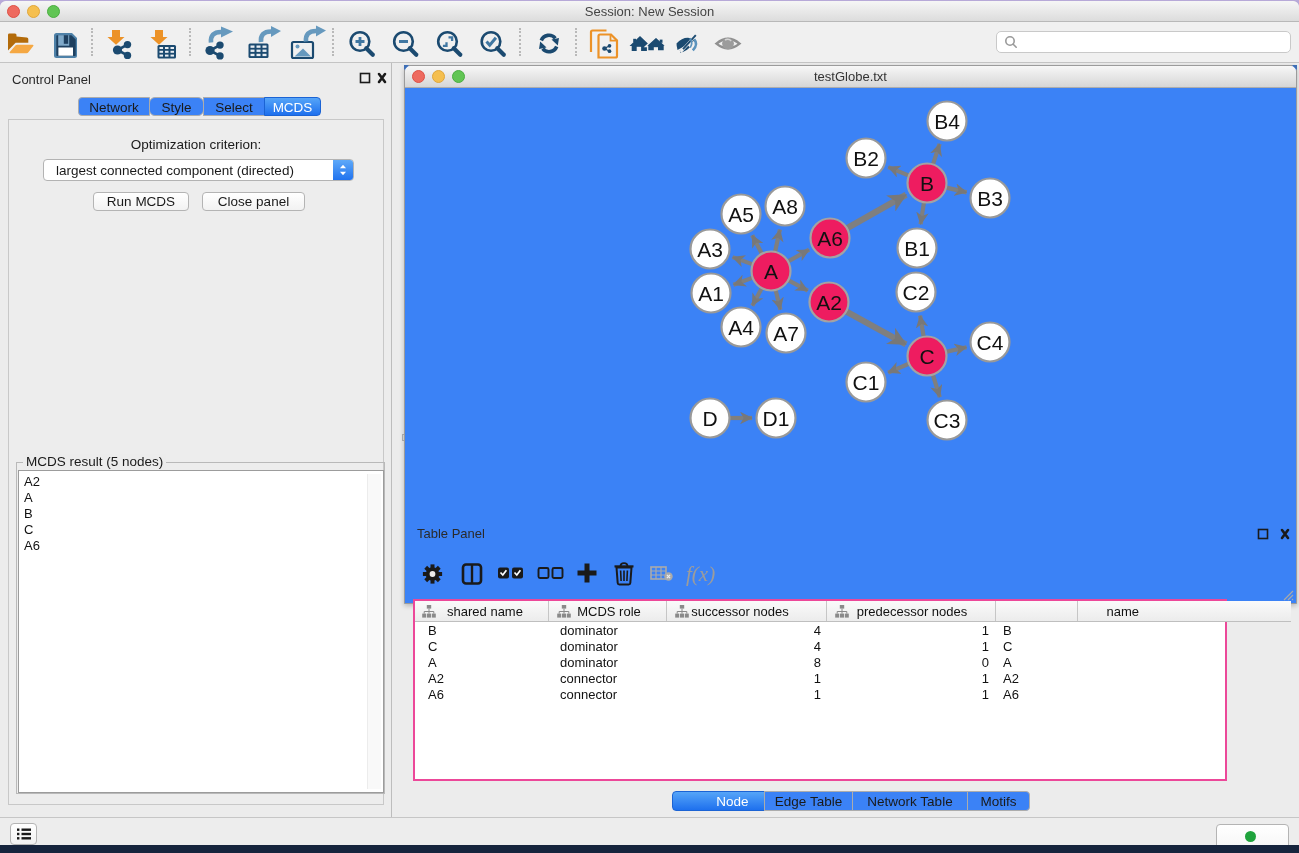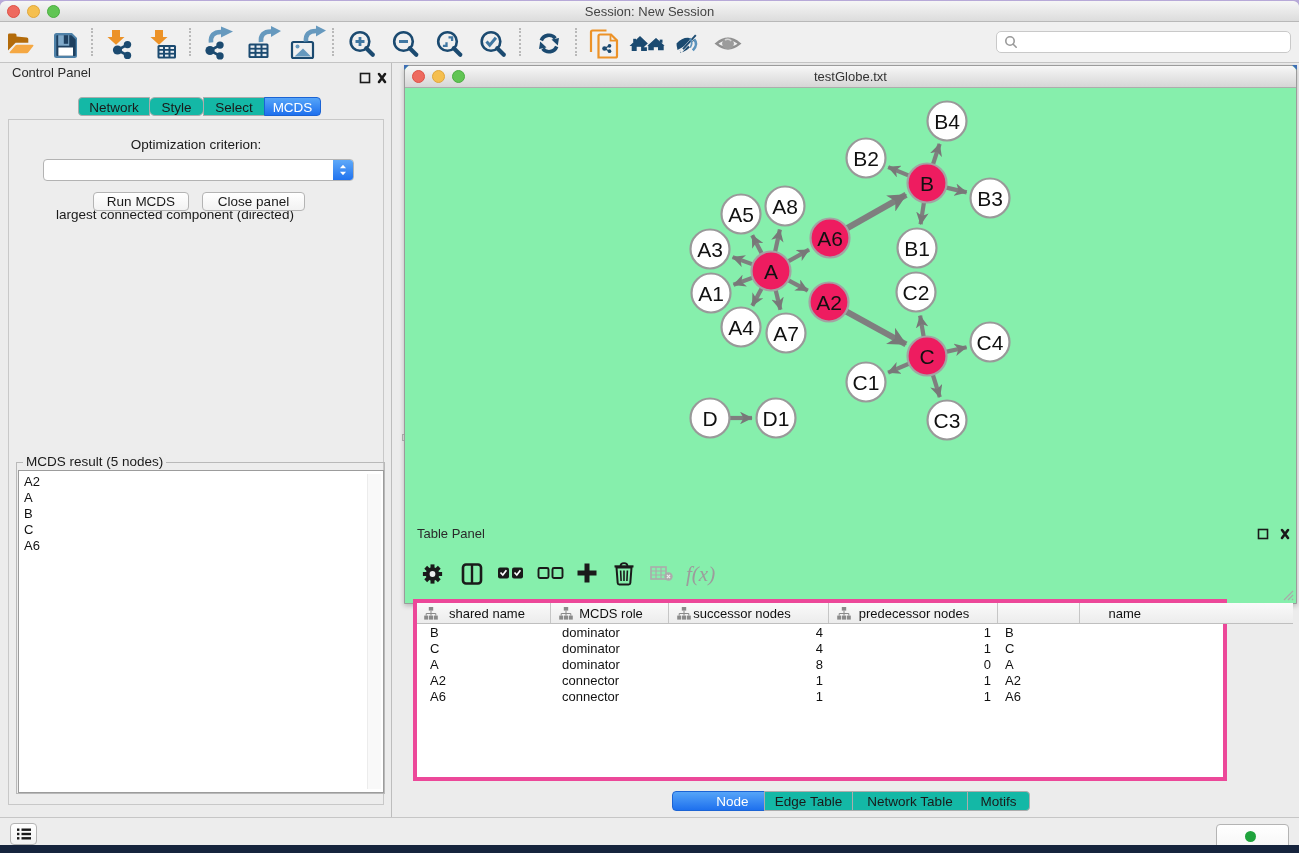--- a/index.html
+++ b/index.html
@@ -9,34 +9,34 @@
   #desktopbottom{position:absolute;left:0;top:845px;width:1299px;height:8px;background:#16243d;}
   #titlebar{position:absolute;left:0;top:0;width:1299px;height:20px;background:linear-gradient(#f6f6f6,#dcdcdc);border-bottom:1px solid #b8b8b8;border-radius:6px 6px 0 0;}
   .tl{position:absolute;top:4px;width:11px;height:11px;border-radius:50%;}
   #title{position:absolute;top:3px;left:0;width:1299px;text-align:center;font-size:13px;color:#444;}
   #toolbar{position:absolute;left:0;top:21px;width:1299px;height:40px;background:#f0f0f0;border-bottom:1px solid #c4c4c4;}
   .tsep{position:absolute;top:6px;height:28px;width:0;border-left:2px dotted #b9b9b9;}
   #searchbox{position:absolute;left:996px;top:9px;width:293px;height:20px;background:#fff;border:1px solid #c9c9c9;border-radius:5px;}
   
   #cpanel{position:absolute;left:0;top:62px;width:391px;height:756px;background:#ececec;border-right:1px solid #bdbdbd;}
   .paneltitle{font-size:13px;color:#2a2a2a;}
-  .tab{position:absolute;top:0;height:19px;line-height:19px;text-align:center;font-size:13.5px;color:#1a1a1a;background:#14b8a6;border:1px solid #acacac;box-sizing:border-box;}
+  .tab{position:absolute;top:0;height:19px;line-height:19px;text-align:center;font-size:13.5px;color:#1a1a1a;background:#3b82f6;border:1px solid #acacac;box-sizing:border-box;}
   .tabsel{background:linear-gradient(#56a5f8,#1e70ee);color:#fff;border:1px solid #1b63d4;}
   #cpcontent{position:absolute;left:8px;top:56px;width:374px;height:684px;border:1px solid #c8c8c8;background:#ededed;}
   .btn{position:absolute;background:linear-gradient(#ffffff,#f2f2f2);border:1px solid #b4b4b4;border-radius:4px;box-sizing:border-box;text-align:center;font-size:13.5px;color:#1a1a1a;}
   #mcdsbox{position:absolute;left:16px;top:399px;width:367px;height:330px;border:1px solid #b9b9b9;}
   #mcdslist{position:absolute;left:1px;top:7px;width:364px;height:321px;background:#fff;border:1px solid #9c9c9c;}
   #mcdstrack{position:absolute;right:2px;top:3px;width:13px;height:315px;background:#f9f9f9;border-left:1px solid #ececec;}
   
   #rdock{position:absolute;left:392px;top:62px;width:907px;height:756px;background:#ececec;}
-  #netwin{position:absolute;left:404px;top:64px;width:893px;height:539px;background:#86efac;border:1px solid #9b9b9b;border-radius:5px 5px 0 0;box-sizing:border-box;box-shadow:0 2px 5px rgba(0,0,0,0.22);}
+  #netwin{position:absolute;left:404px;top:64px;width:893px;height:539px;background:#3b82f6;border:1px solid #9b9b9b;border-radius:5px 5px 0 0;box-sizing:border-box;box-shadow:0 2px 5px rgba(0,0,0,0.22);}
   #nettitle{position:absolute;left:0;top:0;width:100%;height:21px;background:linear-gradient(#f7f7f7,#d6d6d6);border-bottom:1px solid #adadad;border-radius:5px 5px 0 0;}
   
   #tpanel{position:absolute;left:392px;top:518px;width:907px;height:300px;}
-  #ttable{position:absolute;left:21px;top:80px;width:814px;height:182px;background:#fff;border:4px solid #ec4899;box-sizing:border-box;}
+  #ttable{position:absolute;left:21px;top:80px;width:814px;height:182px;background:#fff;border:2px solid #ec4899;box-sizing:border-box;}
   #thead{position:absolute;left:0;top:0;width:876px;height:20px;background:linear-gradient(#fafafa,#ececec);border-bottom:1px solid #bfbfbf;}
   .hsep{position:absolute;top:0;height:20px;width:1px;background:#c6c6c6;}
   .hlabel{position:absolute;top:3px;font-size:13px;color:#111;}
   .cell{position:absolute;font-size:13px;color:#111;height:16px;line-height:16px;}
   .num{text-align:right;}
   #statusbar{position:absolute;left:0;top:816px;width:1299px;height:29px;background:#ededed;border-top:1px solid #c6c6c6;}
 </style>
 </head>
 <body>
 <div id="win">
@@ -151,33 +151,33 @@
 </div>
     <div id="searchbox">
         <svg width="16" height="16" style="position:absolute;left:6px;top:2px" viewBox="0 0 16 16">
           <circle cx="7" cy="7" r="4.2" fill="none" stroke="#9a9a9a" stroke-width="1.6"></circle>
           <line x1="10.2" y1="10.2" x2="13.2" y2="13.2" stroke="#9a9a9a" stroke-width="1.6" stroke-linecap="round"></line>
         </svg>
       </div>
   </div>
 
   <div id="cpanel">
-    <div class="paneltitle abs" style="left:12px;top:2px;">Control Panel</div>
+    <div class="paneltitle abs" style="left:12px;top:9px;">Control Panel</div>
     <svg class="abs" style="left:359px;top:9px" width="30" height="12" viewBox="0 0 30 12">
         <rect x="1.5" y="1.5" width="9" height="9" fill="none" stroke="#1a1a1a" stroke-width="1.6"></rect>
         <path d="M20 2 L26 10 M26 2 L20 10" stroke="#1a1a1a" stroke-width="2.6" stroke-linecap="round"></path>
       </svg>
     <div class="tab" style="left:78px;top:34px;width:72px;border-radius:4px 0 0 4px;">Network</div>
     <div class="tab" style="left:149px;top:34px;width:55px;border-radius:6px;">Style</div>
     <div class="tab" style="left:203px;top:34px;width:62px;">Select</div>
     <div class="tab tabsel" style="left:264px;top:34px;width:57px;border-radius:0 4px 4px 0;">MCDS</div>
     <div id="cpcontent">
       <div class="abs" style="left:0;top:17px;width:374px;text-align:center;font-size:13.5px;color:#1a1a1a;">Optimization criterion:</div>
       <div class="abs" style="left:34px;top:39px;width:311px;height:22px;background:#fff;border:1px solid #b3b3b3;border-radius:4px;box-sizing:border-box;">
-        <div class="abs" style="left:12px;top:3px;font-size:13.5px;color:#1a1a1a;margin-top:44px;">largest connected component (directed)</div>
+        <div class="abs" style="left:12px;top:3px;font-size:13.5px;color:#1a1a1a;">largest connected component (directed)</div>
         <div class="abs" style="right:0;top:0;width:20px;height:20px;background:linear-gradient(#5ea9f9,#2173ef);border-radius:0 3px 3px 0;">
           <svg width="20" height="20" viewBox="0 0 20 20">
               <path d="M7 8.2 L10 4.8 L13 8.2 Z" fill="#fff"></path>
               <path d="M7 11.8 L10 15.2 L13 11.8 Z" fill="#fff"></path>
             </svg>
         </div>
       </div>
       <div class="btn" style="left:84px;top:72px;width:96px;height:19px;line-height:18px;">Run MCDS</div>
       <div class="btn" style="left:193px;top:72px;width:103px;height:19px;line-height:18px;">Close panel</div>
     </div>

